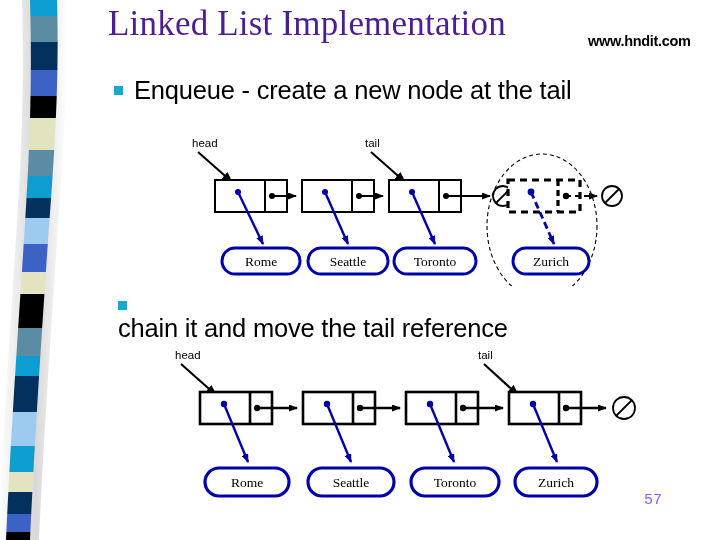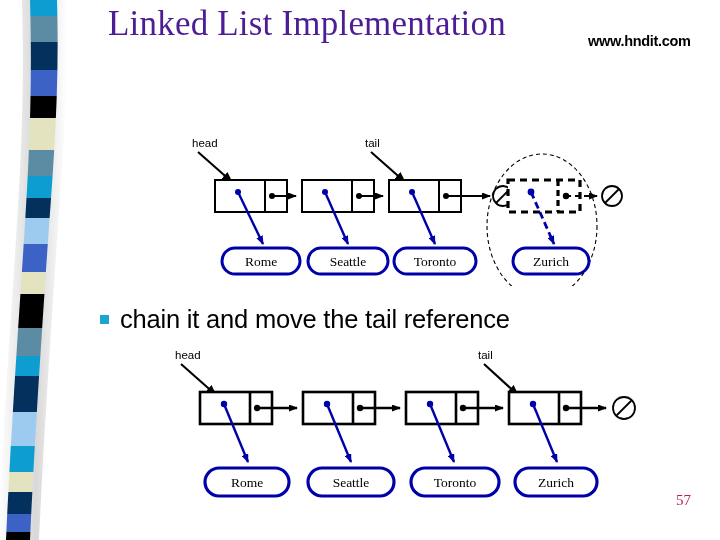--- a/index.html
+++ b/index.html
@@ -74,40 +74,40 @@
     position: relative;
     top: -4px;
   }
   .bullet-text {
     font-family: "Liberation Sans", sans-serif;
     font-size: 25.5px;
     color: #000000;
     letter-spacing: -0.2px;
   }
   #bullet-enqueue { left: 114px; top: 76px; }
-  #bullet-chain   { left: 100px; top: 305px; }
+  #bullet-chain   { left: 118px; top: 305px; flex-direction: column; }
 
   
   .diagram {
     position: absolute;
     text-align: center;
   }
   #diagram-enqueue { left: 160px; top: 126px; width: 520px; height: 160px; }
   #diagram-chain   { left: 160px; top: 340px; width: 530px; height: 180px; }
 
   .diagram svg { display: block; }
 
   
   #page-number {
     position: absolute;
-    left: 676px;
+    left: 644px;
     top: 492px;
-    font-family: Liberation Serif, serif;
+    font-family: Liberation Mono, monospace;
     font-size: 15px;
-    color: #be185d;
+    color: #8b5cf6;
   }
 
   .dlabel {
     font-family: "Liberation Sans", sans-serif;
     font-size: 11.5px;
     fill: #000000;
   }
   .oval-text {
     font-family: "Liberation Serif", "DejaVu Serif", serif;
     font-size: 13.5px;
@@ -168,20 +168,24 @@
           <rect x="-5" y="492" width="80" height="22" fill="#03305C"></rect>
           <rect x="-5" y="514" width="80" height="18" fill="#3B62C4"></rect>
           <rect x="-5" y="532" width="80" height="8" fill="#000000"></rect>
         </g>
     </svg>
   </div>
 
   <div id="page-title" style="color: #4c1d95;">Linked List Implementation</div>
   <div id="watermark">www.hndit.com</div>
 
+  <div class="bullet-row" id="bullet-enqueue">
+    <span class="bullet-marker" style="background: rgb(28, 165, 206);"></span>
+    <span class="bullet-text">Enqueue - create a new node at the tail</span>
+  </div>
 
   <div class="diagram" id="diagram-enqueue">
     <svg width="520" height="160" viewBox="0 0 520 160" xmlns="http://www.w3.org/2000/svg">
       <defs>
         <marker id="arrB1" markerWidth="9" markerHeight="7" refX="8" refY="3.5" orient="auto" markerUnits="userSpaceOnUse">
           <path d="M0,0 L9,3.5 L0,7 Z" fill="#000000"></path>
         </marker>
         <marker id="arrBL1" markerWidth="9" markerHeight="7" refX="8" refY="3.5" orient="auto" markerUnits="userSpaceOnUse">
           <path d="M0,0 L9,3.5 L0,7 Z" fill="#0000AA"></path>
         </marker>

